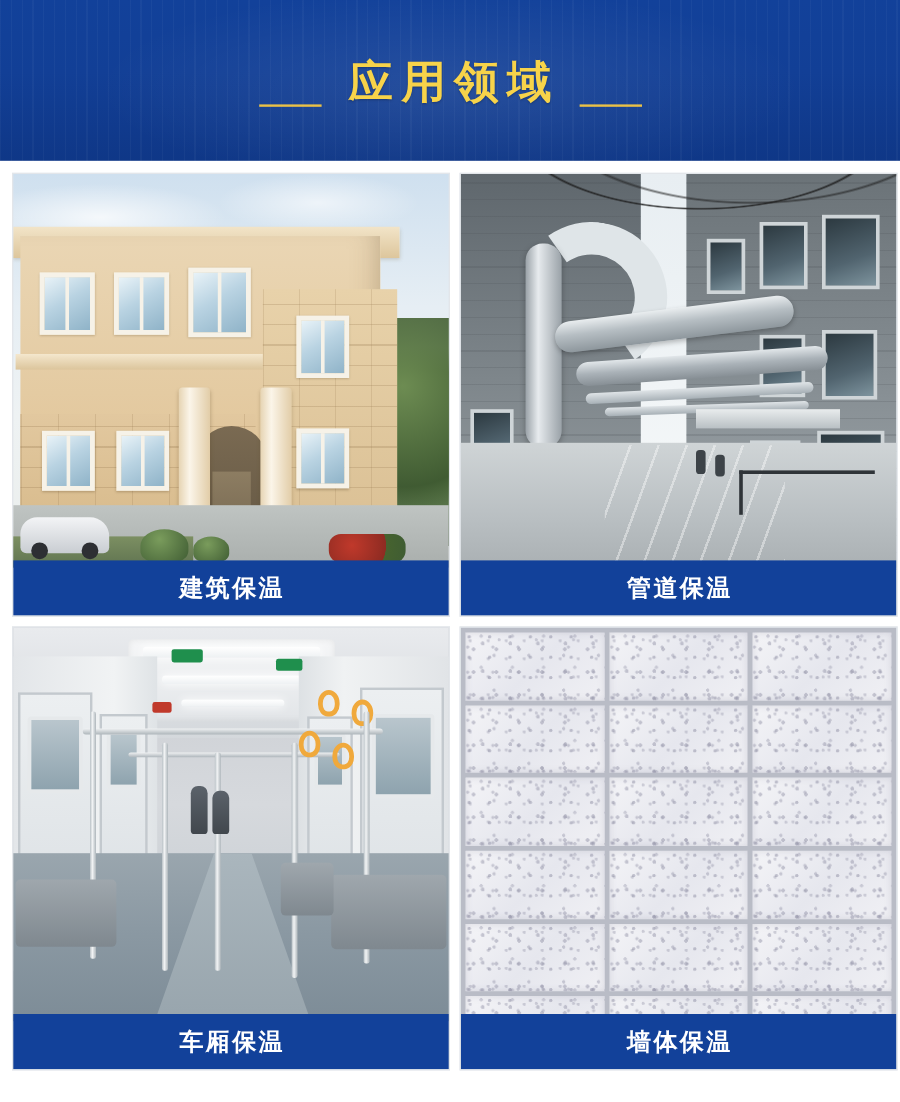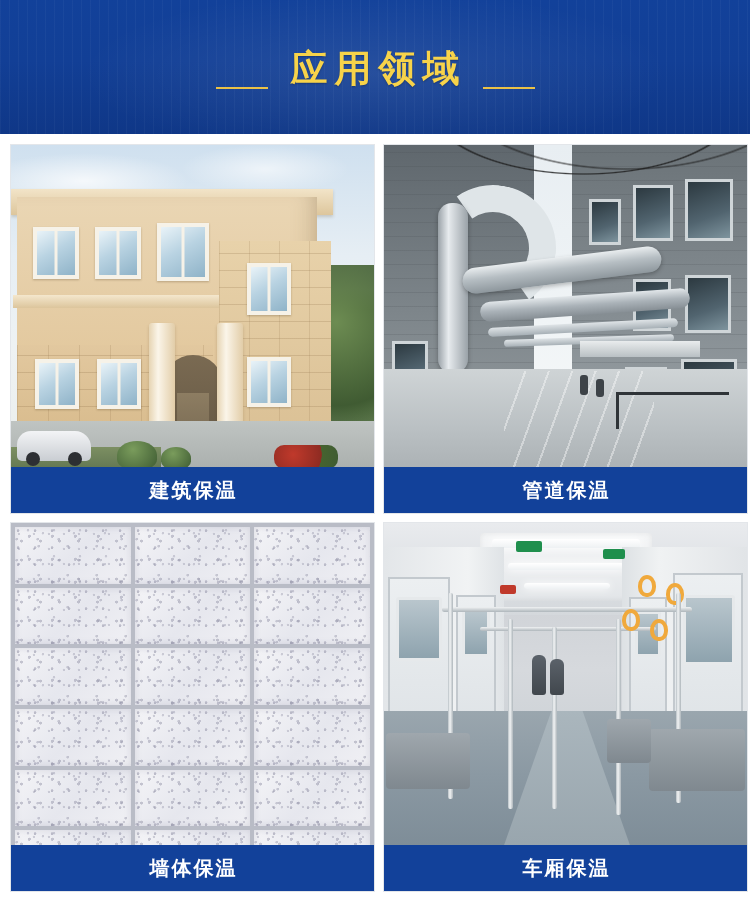--- a/index.html
+++ b/index.html
@@ -554,46 +554,20 @@
         <div class="p-road"></div>
         <div class="p-road-line"></div>
         <div class="p-person" style="left:196px; bottom:118px;"></div>
         <div class="p-person" style="left:212px; bottom:116px; height:18px;"></div>
         <div class="p-rail"></div>
       </div>
       <div class="caption">管道保温</div>
     </div>
 
     <div class="card">
-      <div class="photo ph-wall">
-        <div class="w-grid">
-          <div class="w-tile"></div>
-          <div class="w-tile"></div>
-          <div class="w-tile"></div>
-          <div class="w-tile"></div>
-          <div class="w-tile"></div>
-          <div class="w-tile"></div>
-          <div class="w-tile"></div>
-          <div class="w-tile"></div>
-          <div class="w-tile"></div>
-          <div class="w-tile"></div>
-          <div class="w-tile"></div>
-          <div class="w-tile"></div>
-          <div class="w-tile"></div>
-          <div class="w-tile"></div>
-          <div class="w-tile"></div>
-          <div class="w-tile"></div>
-          <div class="w-tile"></div>
-          <div class="w-tile"></div>
-        </div>
-      </div>
-      <div class="caption">墙体保温</div>
-    </div>
-
-    <div class="card">
       <div class="photo ph-train">
         <div class="t-ceiling"></div>
         <div class="t-ceil-panel"></div>
         <div class="t-light" style="left:108px; top:16px; width:148px; height:9px; border-radius:3px;"></div>
         <div class="t-light" style="left:124px; top:40px; width:116px; height:7px; border-radius:3px;"></div>
         <div class="t-light" style="left:140px; top:60px; width:86px; height:6px; border-radius:3px;"></div>
 
         <div class="t-wall-l"></div>
         <div class="t-wall-r"></div>
 
@@ -631,14 +605,40 @@
         <div class="t-seat" style="left:2px; top:210px; width:84px; height:56px;"></div>
         <div class="t-seat" style="right:2px; top:206px; width:96px; height:62px;"></div>
         <div class="t-seat" style="right:96px; top:196px; width:44px; height:44px;"></div>
 
         <div class="t-passenger" style="left:148px; top:132px;"></div>
         <div class="t-passenger" style="left:166px; top:136px; height:36px;"></div>
       </div>
       <div class="caption">车厢保温</div>
     </div>
 
+    <div class="card">
+      <div class="photo ph-wall">
+        <div class="w-grid">
+          <div class="w-tile"></div>
+          <div class="w-tile"></div>
+          <div class="w-tile"></div>
+          <div class="w-tile"></div>
+          <div class="w-tile"></div>
+          <div class="w-tile"></div>
+          <div class="w-tile"></div>
+          <div class="w-tile"></div>
+          <div class="w-tile"></div>
+          <div class="w-tile"></div>
+          <div class="w-tile"></div>
+          <div class="w-tile"></div>
+          <div class="w-tile"></div>
+          <div class="w-tile"></div>
+          <div class="w-tile"></div>
+          <div class="w-tile"></div>
+          <div class="w-tile"></div>
+          <div class="w-tile"></div>
+        </div>
+      </div>
+      <div class="caption">墙体保温</div>
+    </div>
+
   </div>
 </div>
 
 </body></html>

